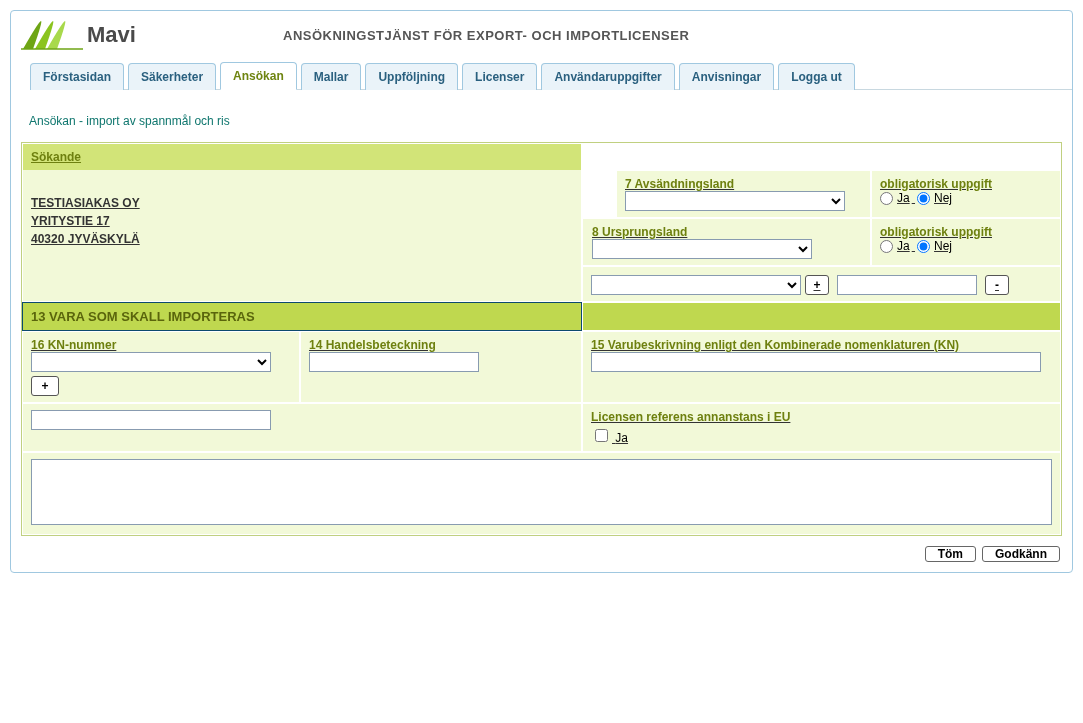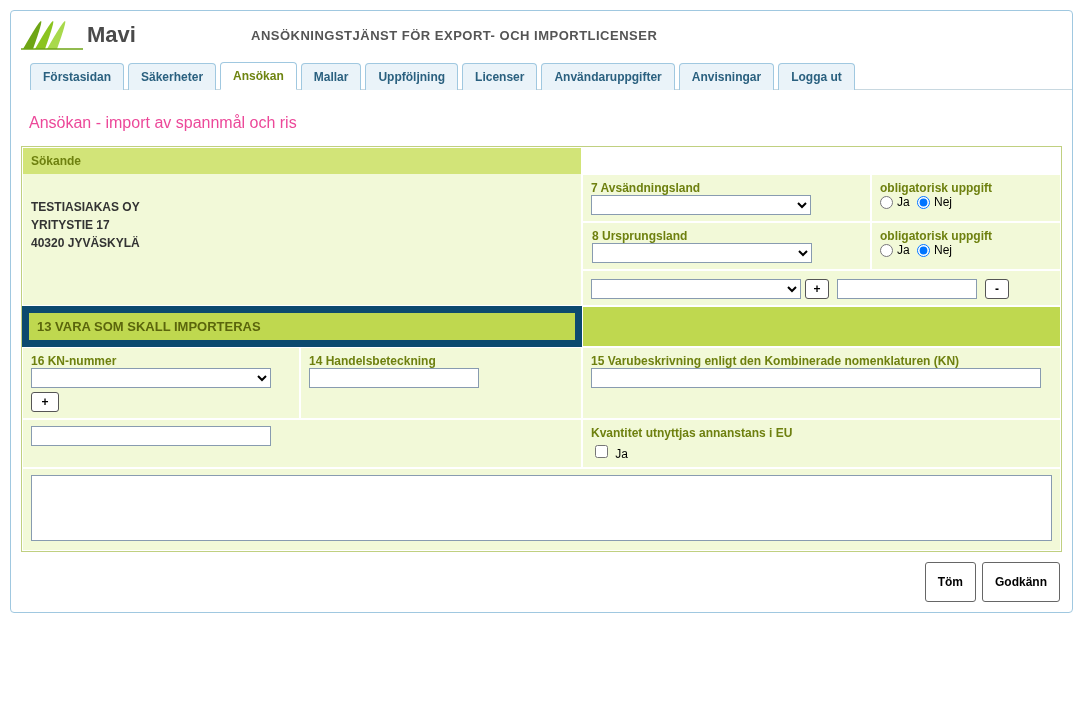--- a/index.html
+++ b/index.html
@@ -15,20 +15,21 @@
     width: 1063px;
     border: 1px solid #a0c8e0;
     border-radius: 4px;
     padding: 0 0 10px 0;
     background: #fff;
   }
   .header {
     display: flex;
     align-items: center;
     padding: 8px 10px 0 10px;
+    gap: 32px;
   }
   .logo {
     width: 180px;
     display: flex;
     align-items: center;
   }
   .logo svg { width: 62px; height: 32px; }
   .logo-text {
     font-family: Arial, sans-serif;
     font-size: 22px;
@@ -65,35 +66,36 @@
     cursor: pointer;
     position: relative;
     top: 1px;
   }
   .tab.active {
     background: #fff;
     border-bottom: 1px solid #fff;
     color: #6e8410;
   }
   .subtitle {
-    font-size: 16px;
-    color: #ec4899;
+    font-size: 12px;
+    color: #0f766e;
     margin: 24px 0 14px 18px;
   }
   
   .form {
     margin: 0 10px;
     border: 1px solid #c0d080;
   }
   .row { display: flex; }
   .cell {
     border: 1px solid #fff;
     padding: 6px 8px;
     background: #f2f9d8;
     position: relative;
+    text-decoration: underline;
   }
   .cell.header-cell {
     background: #d2e478;
     font-weight: bold;
     color: #6e800f;
   }
   .cell .lbl {
     color: #6e800f;
     font-weight: bold;
     font-size: 12px;
@@ -149,21 +151,21 @@
     border: 1px solid #889bb0;
     background: #fff;
     margin: 0 4px;
   }
   .section13 {
     background: #bfd84f;
     color: #5a650c;
     font-weight: bold;
     font-size: 13px;
     padding: 6px 8px;
-    border: 7px solid #0c4a6e;
+    border: 1px solid #0c4a6e;
     width: 560px;
   }
   .section13-fill {
     flex: 1;
     background: #bfd84f;
     border: 1px solid #fff;
   }
   .kn-cell { width: 278px; }
   .handels-cell { width: 282px; }
   .varu-cell { flex: 1; }
@@ -184,21 +186,21 @@
     justify-content: flex-end;
     gap: 6px;
     margin: 10px 12px 0 0;
   }
   .footer button {
     font-family: inherit;
     font-size: 12px;
     font-weight: bold;
     border: 1px solid #666;
     background: #fff;
-    padding: 12px 12px;
+    padding: 0 12px;
     border-radius: 3px;
     cursor: pointer;
   }
   .chk { margin-right: 4px; }
 </style>
 </head>
 <body>
 
 <div class="page">
 
@@ -241,21 +243,21 @@
       <div class="cell sokande-left" style="border-top:none;">
         <div class="addr">
           <div>TESTIASIAKAS OY</div>
           <div>YRITYSTIE 17</div>
           <div>40320  JYVÄSKYLÄ</div>
         </div>
       </div>
       <div class="right-col">
 
         <div class="subrow">
-          <div class="cell" style="flex:1;">
+          <div class="cell" style="flex:1;margin-left:34px;">
             <div class="lbl">7 Avsändningsland</div>
             <select class="dd"><option></option></select>
           </div>
           <div class="cell oblig-col">
             <div class="lbl">obligatorisk uppgift</div>
             <div class="radio-wrap">
               <input type="radio" name="ob7" style=""><span class="olive">Ja</span>
               &nbsp;
               <input type="radio" name="ob7" checked="" style=""><span class="olive">Nej</span>
             </div>
@@ -309,21 +311,21 @@
         <div class="lbl">15 Varubeskrivning enligt den Kombinerade nomenklaturen (KN)</div>
         <input type="text" class="varu-input" value="" style="">
       </div>
     </div>
 
     <div class="row">
       <div class="cell kvant-cell">
         <input type="text" class="kvant-input" value="" style="">
       </div>
       <div class="cell lic-cell">
-        <div class="lbl">Kvantitet utnyttjas annanstans i EU</div>
+        <div class="lbl">Licensen referens annanstans i EU</div>
         <div style="margin-top:2px;">
           <input type="checkbox" class="chk" style="">
           <span class="olive">Ja</span>
         </div>
       </div>
     </div>
 
     <div class="row">
       <div class="cell sars-cell">
         <textarea class="sars-ta" style=""></textarea>

